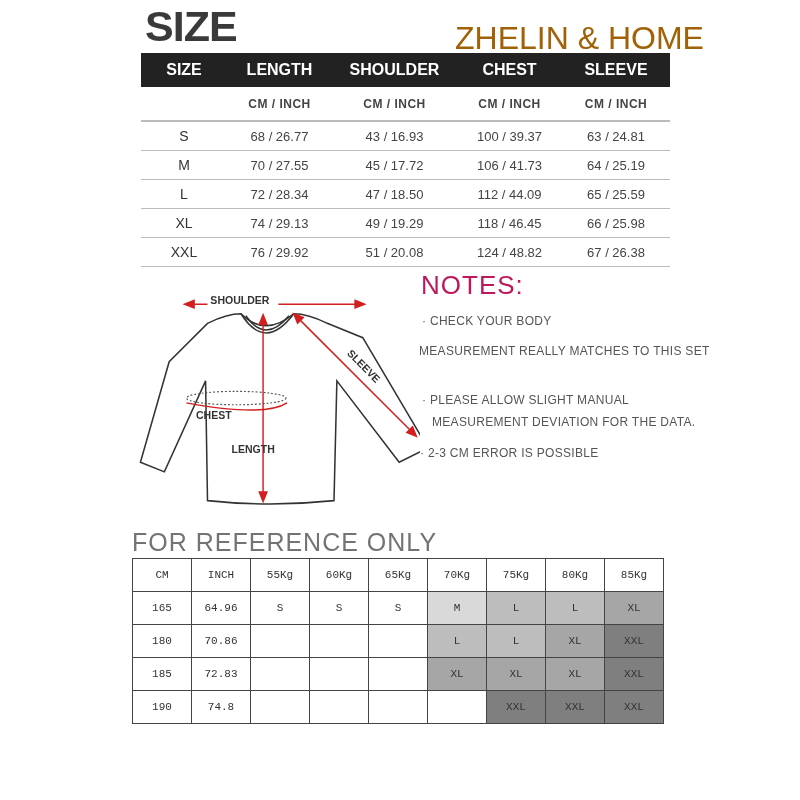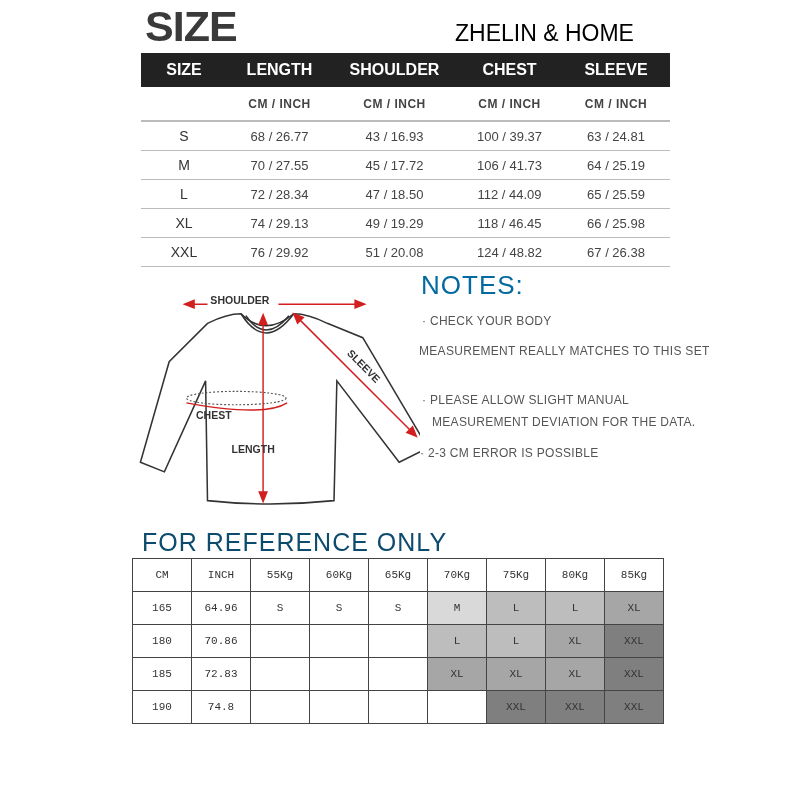--- a/index.html
+++ b/index.html
@@ -1,27 +1,27 @@
 <!DOCTYPE html>
 <html><head>
 <meta charset="utf-8">
 <style>
   html,body{margin:0;padding:0;background:#fff;}
   body{width:800px;height:800px;position:relative;overflow:hidden;font-family:"Liberation Sans",sans-serif;color:#333;}
   .abs{position:absolute;}
   .title{left:145px;top:2px;font-size:43px;font-weight:bold;color:#3a3a3a;letter-spacing:-1px;}
-  .brand{left:455px;top:20px;font-size:23px;color:#000000;}
+  .brand{left:455px;top:20px;font-size:32px;color:#a16207;}
   .size-table{left:141px;top:53px;width:529px;border-collapse:collapse;}
   .size-table th{background:#222;color:#fff;font-size:16px;font-weight:bold;height:34px;padding:0;}
   .size-table td{font-size:13px;text-align:center;height:28px;border-bottom:1px solid #bbb;padding:0;color:#444;}
   .size-table tr.units td{font-size:12px;font-weight:bold;height:33px;border-bottom:2px solid #bbb;letter-spacing:0.5px;margin-top:18px;}
   .size-table td.sz{font-size:14px;color:#333;}
-  .notes-title{left:421px;top:270px;font-size:26px;color:#0369a1;letter-spacing:1px;}
+  .notes-title{left:421px;top:270px;font-size:26px;color:#be185d;letter-spacing:1px;}
   .note{left:422px;font-size:12px;color:#555;letter-spacing:0.3px;}
-  .ref-title{left:142px;top:528px;font-size:25px;color:#0c4a6e;letter-spacing:1px;}
+  .ref-title{left:132px;top:528px;font-size:25px;color:#737373;letter-spacing:1px;}
   .ref-table{left:132px;top:558px;border-collapse:collapse;font-family:"Liberation Mono",monospace;}
   .ref-table td{border:1px solid #444;width:58px;height:32px;text-align:center;font-size:11px;padding:0;color:#333;}
   .shirt{left:110px;top:285px;}
 </style>
 </head>
 <body>
 
 <div class="abs title">SIZE</div>
 <div class="abs brand">ZHELIN &amp; HOME</div>
 

